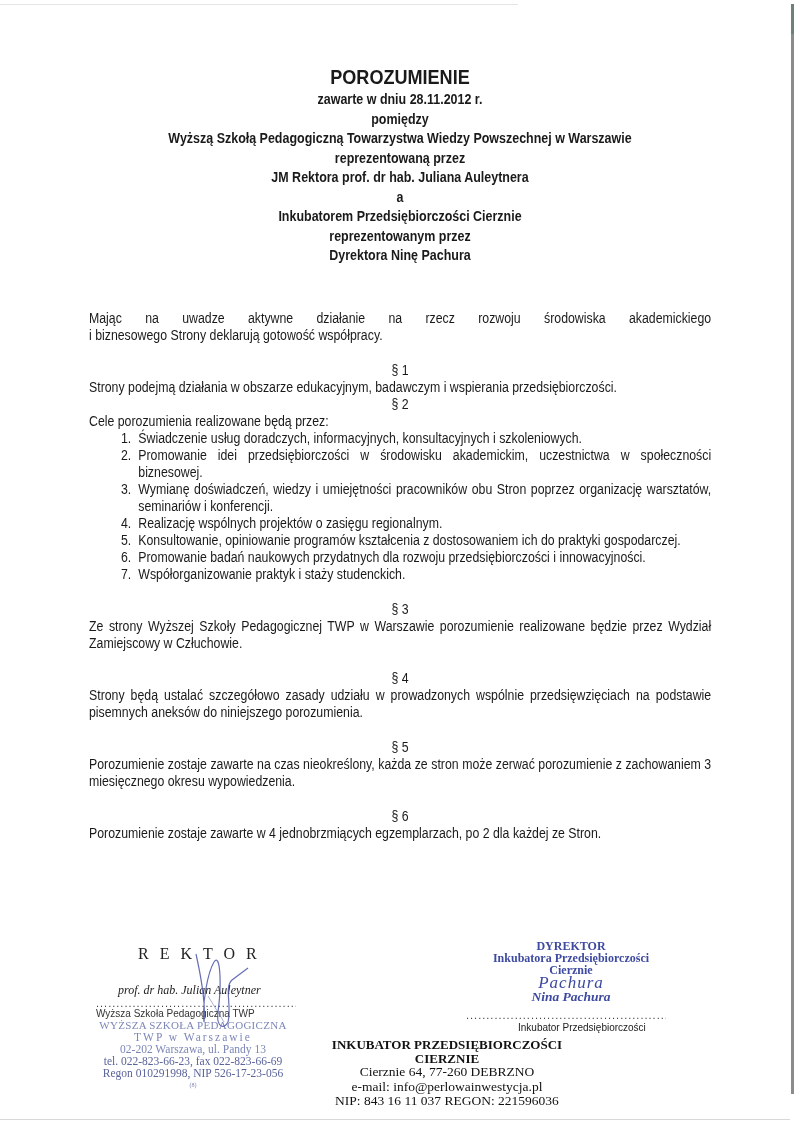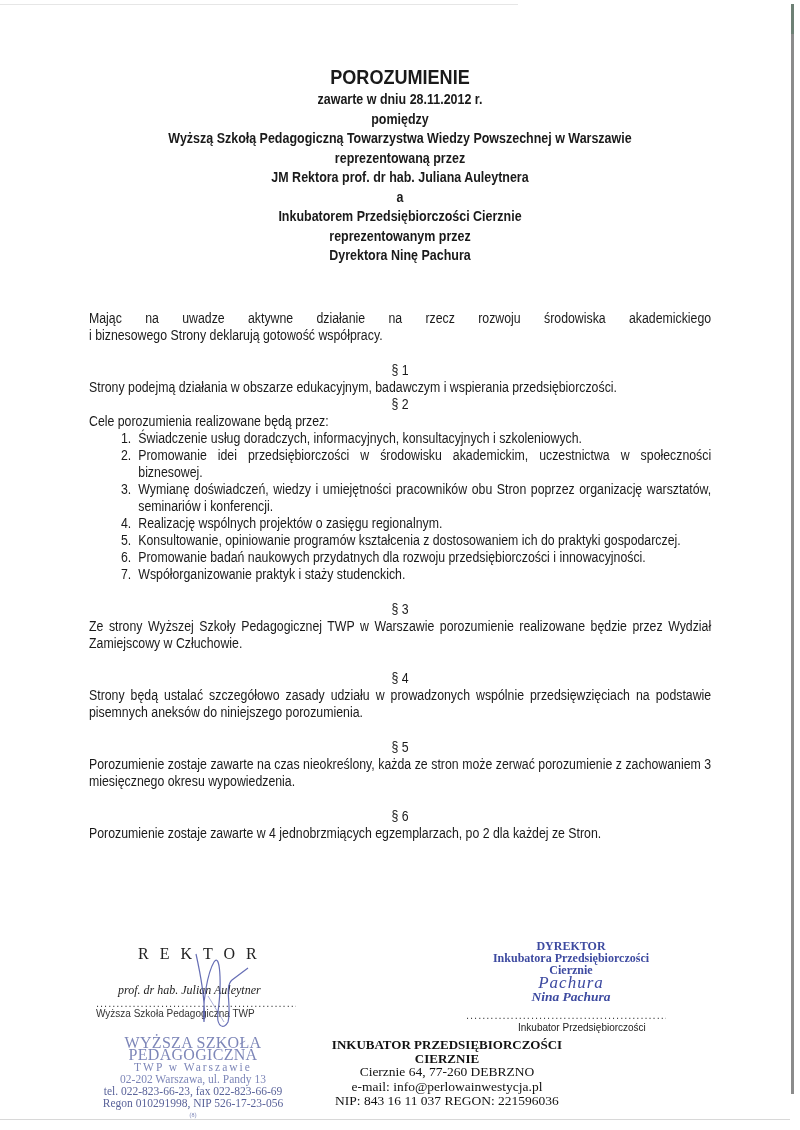--- a/index.html
+++ b/index.html
@@ -24,21 +24,21 @@
     .item { display:flex; }
     .num { width:48px; text-align:right; padding-right:8px; flex:none; }
     .item-text { flex:1; }
 
     .sig-left { position:absolute; left:96px; top:945px; width:200px; }
     .rektor { font-family:"Liberation Serif", serif; font-size:16px; letter-spacing:11px; margin-left:42px; color:#222; }
     .prof { font-family:"Liberation Serif", serif; font-style:italic; font-size:12px; margin-left:22px; margin-top:20px; color:#222; }
     .dots { font-size:11px; letter-spacing:1px; color:#444; line-height:10px; overflow:hidden; white-space:nowrap; }
     .stamp-small { font-size:10px; color:#333; }
     .stamp-left { font-family:"Liberation Serif", serif; color:#7d86b8; text-align:center; font-size:11.5px; line-height:12px; width:190px; margin-left:2px; }
-    .stamp-left .l1 { font-size:16px; letter-spacing:.3px;margin-top:18px; }
+    .stamp-left .l1 { font-size:11px; letter-spacing:.3px; }
     .stamp-left .l2 { letter-spacing:2px;text-align:center; }
     .stamp-left .l4, .stamp-left .l5 { color:#5a639a; }
     .stamp-left .l6 { font-size:6px; }
 
     .signature-scribble { position:absolute; left:184px; top:952px; width:70px; height:80px; }
 
     .sig-right { position:absolute; left:466px; top:940px; width:210px; text-align:center; }
     .dyr { font-family:"Liberation Serif", serif; font-weight:bold; color:#3d4aa0; font-size:12px; line-height:12px; }
     .dyr .inc { font-size:12px; }
     .dyr .cz { font-size:12px; }

